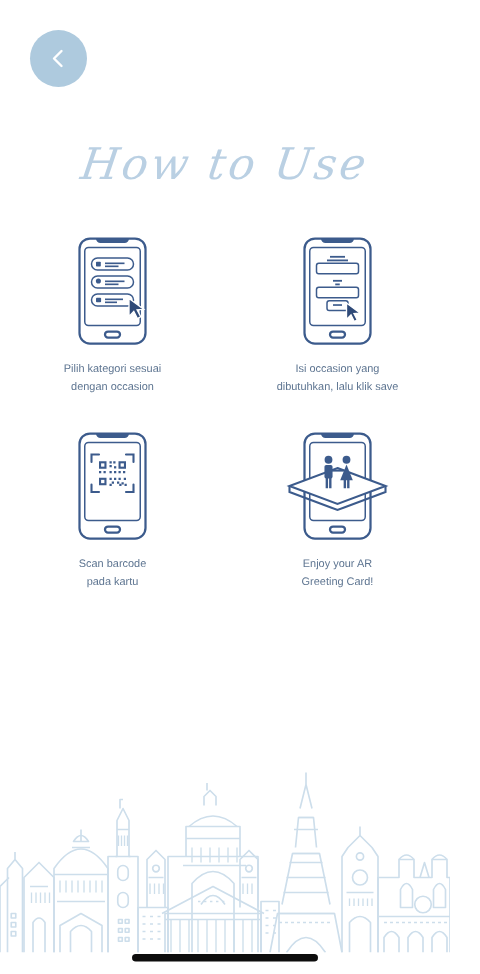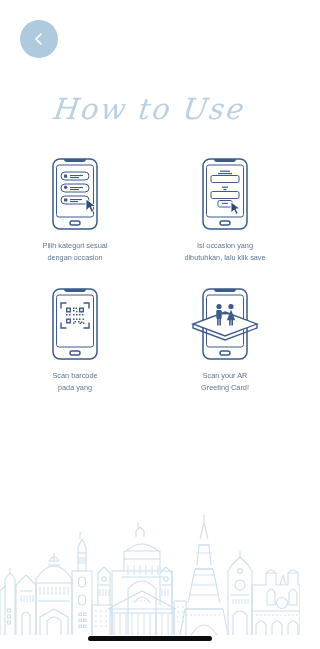--- a/index.html
+++ b/index.html
@@ -202,21 +202,21 @@
             <rect x="26.5" y="34" width="1.5" height="1.5"></rect>
             <rect x="30" y="34" width="1.5" height="1.5"></rect>
             <rect x="33" y="34.5" width="1.5" height="1.5"></rect>
             <rect x="25" y="35.5" width="1.5" height="1.5"></rect>
             <rect x="31.5" y="35.5" width="1.5" height="1.5"></rect>
             <rect x="35" y="35.5" width="1.5" height="1.5"></rect>
           </g>
         </svg>
       </div>
       <div class="step-caption">Scan barcode
-pada yang</div>
+pada kartu</div>
     </div>
 
     <div class="step">
       <div class="step-art">
         <svg width="72" height="74" viewBox="0 0 72 74">
           <g fill="none" stroke="#3c5b8c" stroke-width="1.5">
             <rect x="14" y="2" width="44" height="70" rx="7"></rect>
             <path d="M25 2 h22 a3 3 0 0 1 -3 3 h-16 a3 3 0 0 1 -3 -3 z" fill="#3c5b8c" stroke="none"></path>
             <rect x="17.5" y="8" width="37" height="52" rx="2.5" stroke-width="1"></rect>
             <rect x="31" y="64" width="10" height="4" rx="2"></rect>
@@ -235,21 +235,21 @@
             <g fill="#3c5b8c">
               <circle cx="42" cy="19.5" r="2.6"></circle>
               <path d="M42 22.6 L46.2 33.2 L37.8 33.2 Z"></path>
               <rect x="40.1" y="33" width="1.6" height="5.5"></rect>
               <rect x="42.4" y="33" width="1.6" height="5.5"></rect>
             </g>
             <rect x="32" y="26" width="8" height="1.4" fill="#3c5b8c"></rect>
           </g>
         </svg>
       </div>
-      <div class="step-caption">Scan your AR
+      <div class="step-caption">Enjoy your AR
 Greeting Card!</div>
     </div>
   </div>
 
   <svg class="skyline" viewBox="0 0 300 122">
     <g fill="none" stroke="#cddeeb" stroke-width="1.1" stroke-linejoin="round">
 
       <g>
         <path d="M5 122 L5 66 L10 60 L15 66 L15 122"></path>
         <path d="M10 60 L10 55"></path>

